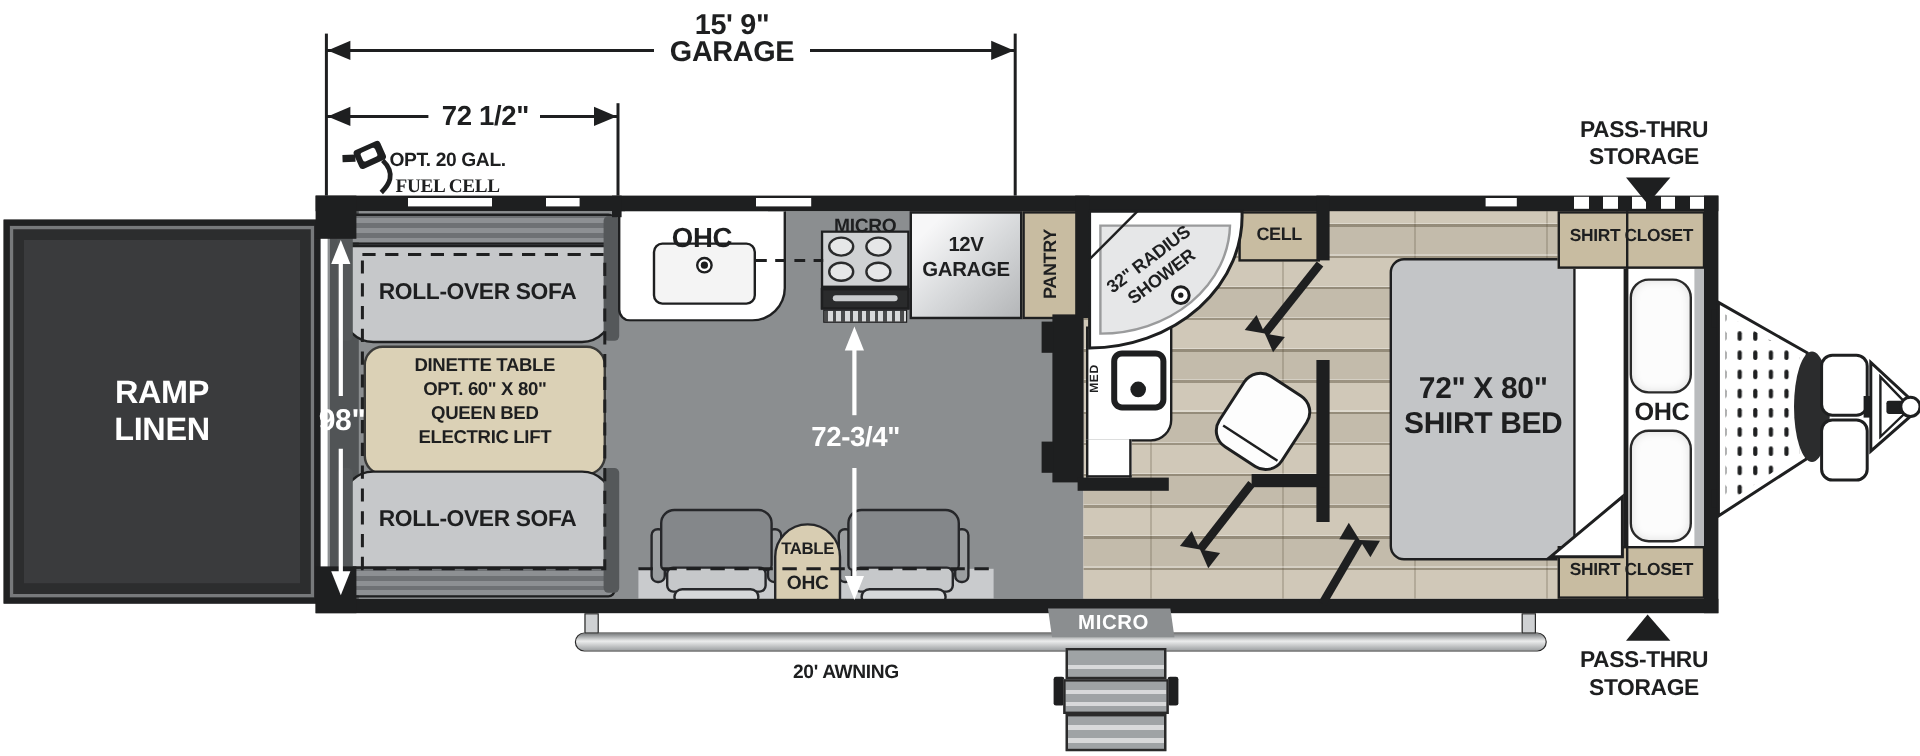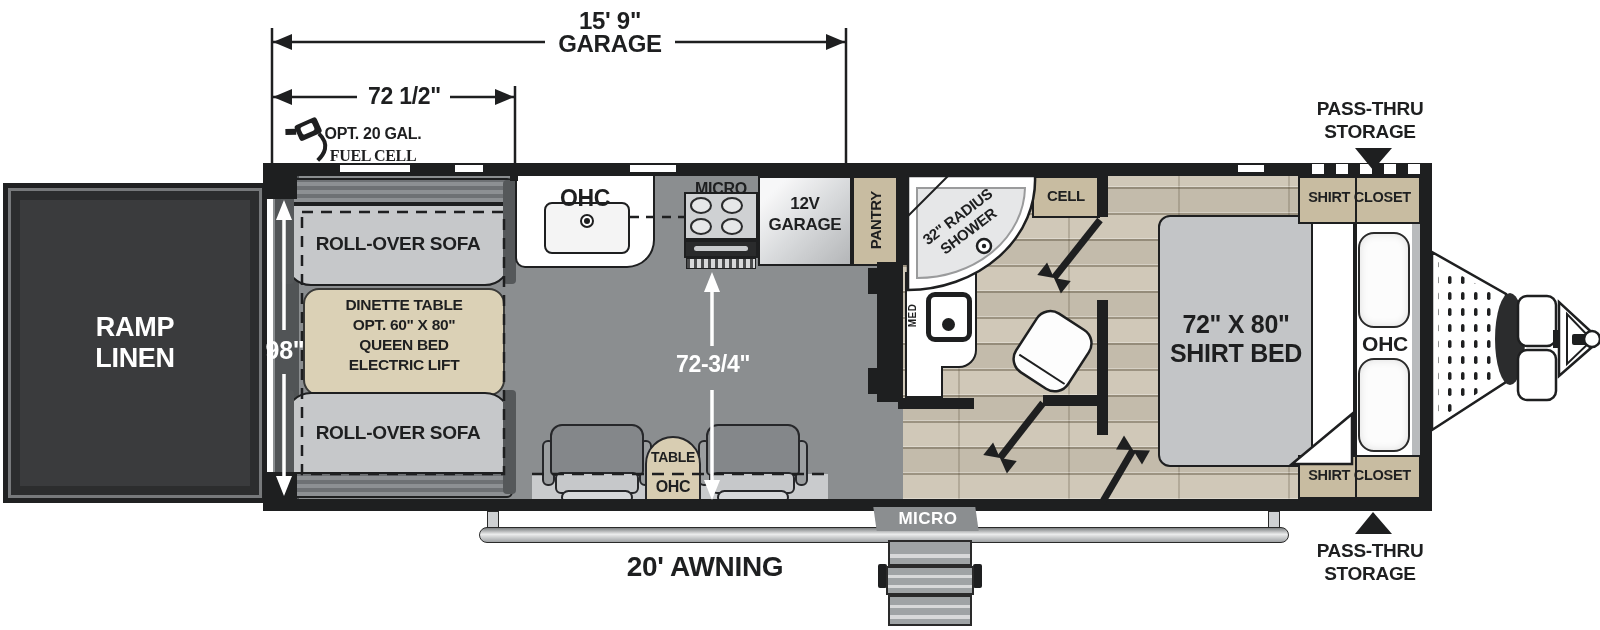--- a/index.html
+++ b/index.html
@@ -317,15 +317,15 @@
     <div>PASS-THRU</div>
     <div>STORAGE</div>
   </div>
   <div class="lbl flexcol" style="left:1295px;top:540px;width:150px;font-size:19px;line-height:1.2;">
     <div>PASS-THRU</div>
     <div>STORAGE</div>
   </div>
 
   <div class="lbl white" style="left:878px;top:510px;width:100px;font-size:17px;letter-spacing:0.5px;">MICRO</div>
 
-  <div class="lbl" style="left:595px;top:552px;width:220px;font-size:28px;">20' AWNING</div>
+  <div class="lbl" style="left:595px;top:552px;width:220px;font-size:16px;">20' AWNING</div>
 
 </div>
 
 </body></html>

